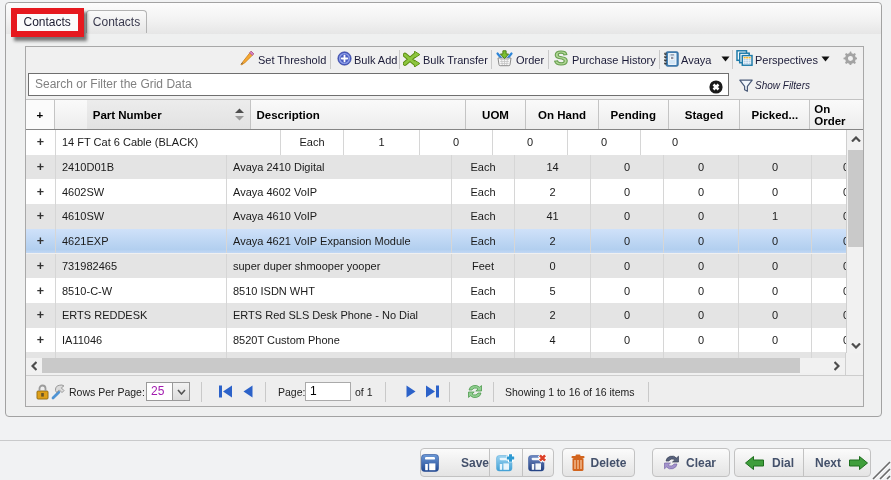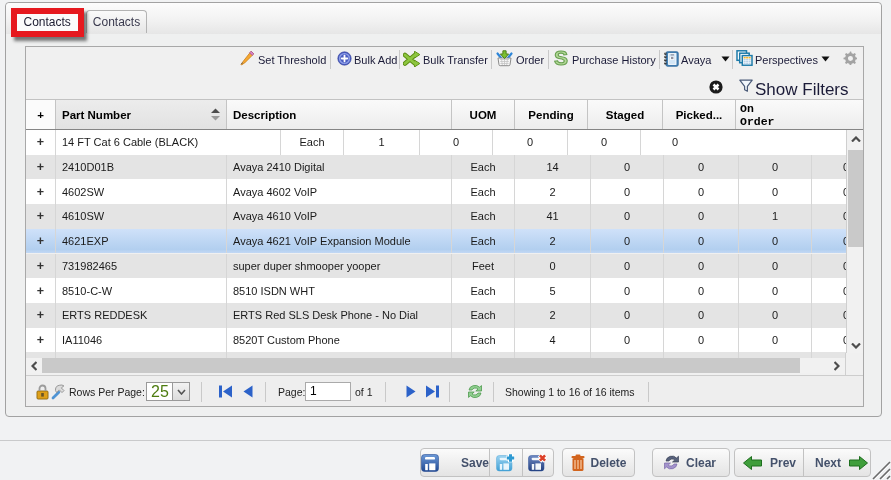--- a/index.html
+++ b/index.html
@@ -21,21 +21,21 @@
 #toolbar { left:0; top:0; width:837px; height:26px; font-size:11px; color:#1b1b38; white-space:nowrap; }
 #toolbar .sep { position:absolute; width:1px; height:19px; background:#c9c9c9; top:3px; }
 #toolbar .tt { position:absolute; top:5px; height:16px; line-height:16px; }
 #toolbar .tic { position:absolute; }
 #toolbar svg { display:block; }
 
 
 #search { left:2px; top:26px; width:701px; height:23px; border:1px solid #6f6f6f; background:#fff; color:#808080; font-size:12px; line-height:21px; padding-left:6px; }
 #clearx { left:683px; top:33px; }
 #funnel { left:712px; top:31px; }
-#showfilters { left:729px; top:33px; font-size:17px; color:#1b1b38; }
+#showfilters { left:729px; top:33px; font-size:10px; color:#1b1b38;font-style:italic; }
 
 
 #ghead { left:0; top:52px; width:837px; height:31px; display:flex; border-top:1px solid #c2c2c2; border-bottom:1px solid #858585; background:linear-gradient(180deg,#fafafa,#ededed); font-size:11.5px; font-weight:bold; color:#000; }
 #ghead .hc { border-right:1px solid #c4c4c4; height:100%; display:flex; align-items:center; position:relative; }
 #ghead .hc.c { justify-content:center; }
 #ghead .hc.l { padding-left:6px; }
 
 
 .grow { left:0; width:820px; height:24.7px; display:flex; font-size:11px; color:#1a1a1a; overflow:hidden; }
 .grow .gc { border-right:1px solid #d6d6d6; height:100%; display:flex; align-items:center; flex:none; }
@@ -51,21 +51,21 @@
 #vthumb { left:1px; top:20px; width:15px; height:97px; background:#c9c9c9; }
 #hscroll { left:0; top:311px; width:819px; height:15px; background:#f1f1f1; }
 #hthumb { left:16px; top:0px; width:758px; height:15px; background:#c9c9c9; }
 .sbtn { position:absolute; display:flex; align-items:center; justify-content:center; }
 
 
 #gfoot { left:0; top:328px; width:837px; height:31px; border-top:1px solid #cdcdcd; background:#eeeeee; font-size:10.5px; color:#222; }
 #gfoot .fi { position:absolute; top:0; height:31px; display:flex; align-items:center; }
 #gfoot .sep { width:1px; height:20px; background:#c9c9c9; position:absolute; top:6px; }
 #pagesel { width:44px; height:19px; border:1px solid #999; background:#fff; display:flex; }
-#pagesel .num { width:25px; font-size:16px; color:#4d7c0f; padding-left:4px; line-height:17px; }
+#pagesel .num { width:25px; font-size:12px; color:#a21caf; padding-left:4px; line-height:17px; }
 #pagesel .dd { width:17px; background:linear-gradient(180deg,#f2f2f2,#dcdcdc); border-left:1px solid #999; display:flex; align-items:center; justify-content:center; }
 #pageinput { width:46px; height:19px; border:1px solid #aaa; background:#fff; font-size:12px; line-height:17px; padding-left:4px; color:#000; }
 
 
 #botline { left:0px; top:440px; width:891px; height:1px; background:#c9cacb; }
 .bbar-btn { position:absolute; top:448px; height:29px; border:1px solid #c2c2c2; border-radius:4px; background:linear-gradient(180deg,#fbfbfb 0%,#efefef 50%,#e4e4e4 100%); display:flex; align-items:center; justify-content:center; font-size:12px; font-weight:bold; color:#44516b; }
 .bbar-btn .dvd { width:1px; height:100%; background:#c2c2c2; }
 .bseg { display:flex; align-items:center; justify-content:center; height:100%; }
 </style>
 </head>
@@ -151,42 +151,44 @@
           <rect x="12.6" y="12.7" width="2.1" height="1.5" fill="#b8d2e8"></rect>
         </svg>
       <span class="tt" style="left:729px">Perspectives</span>
       <svg class="tic" style="left:795px;top:9px" width="9" height="6" viewBox="0 0 9 6">
           <path d="M0.5 0.5 L8.5 0.5 L4.5 5.5 Z" fill="#111"></path>
         </svg>
       <svg class="tic" style="left:817px;top:4px" width="14" height="14" viewBox="0 0 14 14">
           <path fill="#a3a3a3" d="M7 0.5 L8.2 0.5 L8.6 2.2 A5 5 0 0 1 10.2 2.9 L11.7 2 L12.9 3.2 L12 4.7 A5 5 0 0 1 12.7 6.3 L14 6.7 L14 8.2 L12.7 8.6 A5 5 0 0 1 12 10.2 L12.9 11.7 L11.7 12.9 L10.2 12 A5 5 0 0 1 8.6 12.7 L8.2 14 L6.7 14 L6.3 12.7 A5 5 0 0 1 4.7 12 L3.2 12.9 L2 11.7 L2.9 10.2 A5 5 0 0 1 2.2 8.6 L0.5 8.2 L0.5 6.7 L2.2 6.3 A5 5 0 0 1 2.9 4.7 L2 3.2 L3.2 2 L4.7 2.9 A5 5 0 0 1 6.3 2.2 Z M7.4 4.9 A2.5 2.5 0 1 0 7.5 9.9 A2.5 2.5 0 0 0 7.4 4.9 Z"></path>
         </svg>
     </div>
+    <div class="abs" id="search">Search or Filter the Grid Data</div>
     <div class="abs" id="clearx"><svg width="14" height="14" viewBox="0 0 14 14">
           <circle cx="7" cy="7" r="6.6" fill="#1b1b1b"></circle>
           <path d="M4.5 4.5 L9.5 9.5 M9.5 4.5 L4.5 9.5" stroke="#fff" stroke-width="2.5"></path>
         </svg></div>
     <div class="abs" id="funnel"><svg width="16" height="16" viewBox="0 0 16 16">
           <path d="M1.8 2.2 L14.2 2.2 L9.4 8.4 L9.4 13.2 L6.6 11.8 L6.6 8.4 Z" fill="#f2f7fc" stroke="#4a5a78" stroke-width="1.2" stroke-linejoin="round"></path>
         </svg></div>
     <div class="abs" id="showfilters">Show Filters</div>
     <div class="abs" id="ghead">
       <div class="hc c" style="width:30px;background:#fbfbfb;">
           <span>+</span>
         </div>
-      <div class="hc l" style="width:171px; background:linear-gradient(180deg,#ececec,#e2e2e2);">Part Number<svg style="position:absolute;right:5px;top:8px" width="11" height="13" viewBox="0 0 11 13">
+      <div class="hc l" style="width:171px; background:linear-gradient(180deg,#ececec,#e2e2e2);margin-left:32px;">Part Number<svg style="position:absolute;right:5px;top:8px" width="11" height="13" viewBox="0 0 11 13">
             <path d="M5.5 0.5 L10 5 L1 5 Z" fill="#4d4d4d"></path>
             <path d="M5.5 12.5 L10 8 L1 8 Z" fill="#9a9a9a"></path>
           </svg></div>
       <div class="hc l" style="width:225px;">Description</div>
       <div class="hc c" style="width:63px;">UOM</div>
+      <div class="hc c" style="width:76px;">On Hand</div>
       <div class="hc c" style="width:73px;">Pending</div>
       <div class="hc c" style="width:75px;">Staged</div>
       <div class="hc c" style="width:73px;">Picked...</div>
-      <div class="hc l" style="width:55px; border-right:none; padding-left:4px;font-family:Liberation Mono, monospace;">On Order</div>
+      <div class="hc l" style="width:55px; border-right:none; padding-left:4px;">On Order</div>
     </div>
     <div class="abs" id="gbody">
       <div class="abs grow white" style="top:83px">
           <div class="gc plus" style="width:30px">+</div>
           <div class="gc l" style="width:225px">14 FT Cat 6 Cable (BLACK)</div>
           <div class="gc c" style="width:63px">Each</div>
           <div class="gc c" style="width:76px">1</div>
           <div class="gc c" style="width:73px">0</div>
           <div class="gc c" style="width:75px">0</div>
           <div class="gc c" style="width:73px">0</div>
@@ -456,21 +458,21 @@
         <path d="M4 7 A6 5.5 0 0 1 14.5 4 L16.5 2.2 L16.5 8 L10.5 8 L12.8 5.9 A3.6 3.2 0 0 0 7 7 Z" fill="#57617c" stroke="#3c4458" stroke-width="0.7"></path>
         <path d="M15 10 A6 5.5 0 0 1 4.5 13 L2.5 14.8 L2.5 9 L8.5 9 L6.2 11.1 A3.6 3.2 0 0 0 12 10 Z" fill="#a393cc" stroke="#7a68a8" stroke-width="0.7"></path>
       </svg>
       <span style="margin-left:5px">Clear</span>
   </div>
   <div class="bbar-btn" style="left:734px;width:137px;padding:0">
     <span class="bseg" style="width:69px">
         <svg width="21" height="16" viewBox="0 0 21 16">
           <path d="M1.5 8 L9.5 1.5 L9.5 5 L19.5 5 L19.5 11 L9.5 11 L9.5 14.5 Z" fill="#3f9e3b" stroke="#1e6e1e" stroke-width="1"></path>
         </svg>
-        <span style="margin-left:7px">Prev</span>
+        <span style="margin-left:7px">Dial</span>
       </span>
     <span class="dvd"></span>
     <span class="bseg" style="width:67px;justify-content:flex-end;padding-right:1px">
         <span style="margin-right:7px">Next</span>
         <svg width="21" height="16" viewBox="0 0 21 16">
           <path d="M19.5 8 L11.5 1.5 L11.5 5 L1.5 5 L1.5 11 L11.5 11 L11.5 14.5 Z" fill="#3f9e3b" stroke="#1e6e1e" stroke-width="1"></path>
         </svg>
       </span>
   </div>
 </div>

